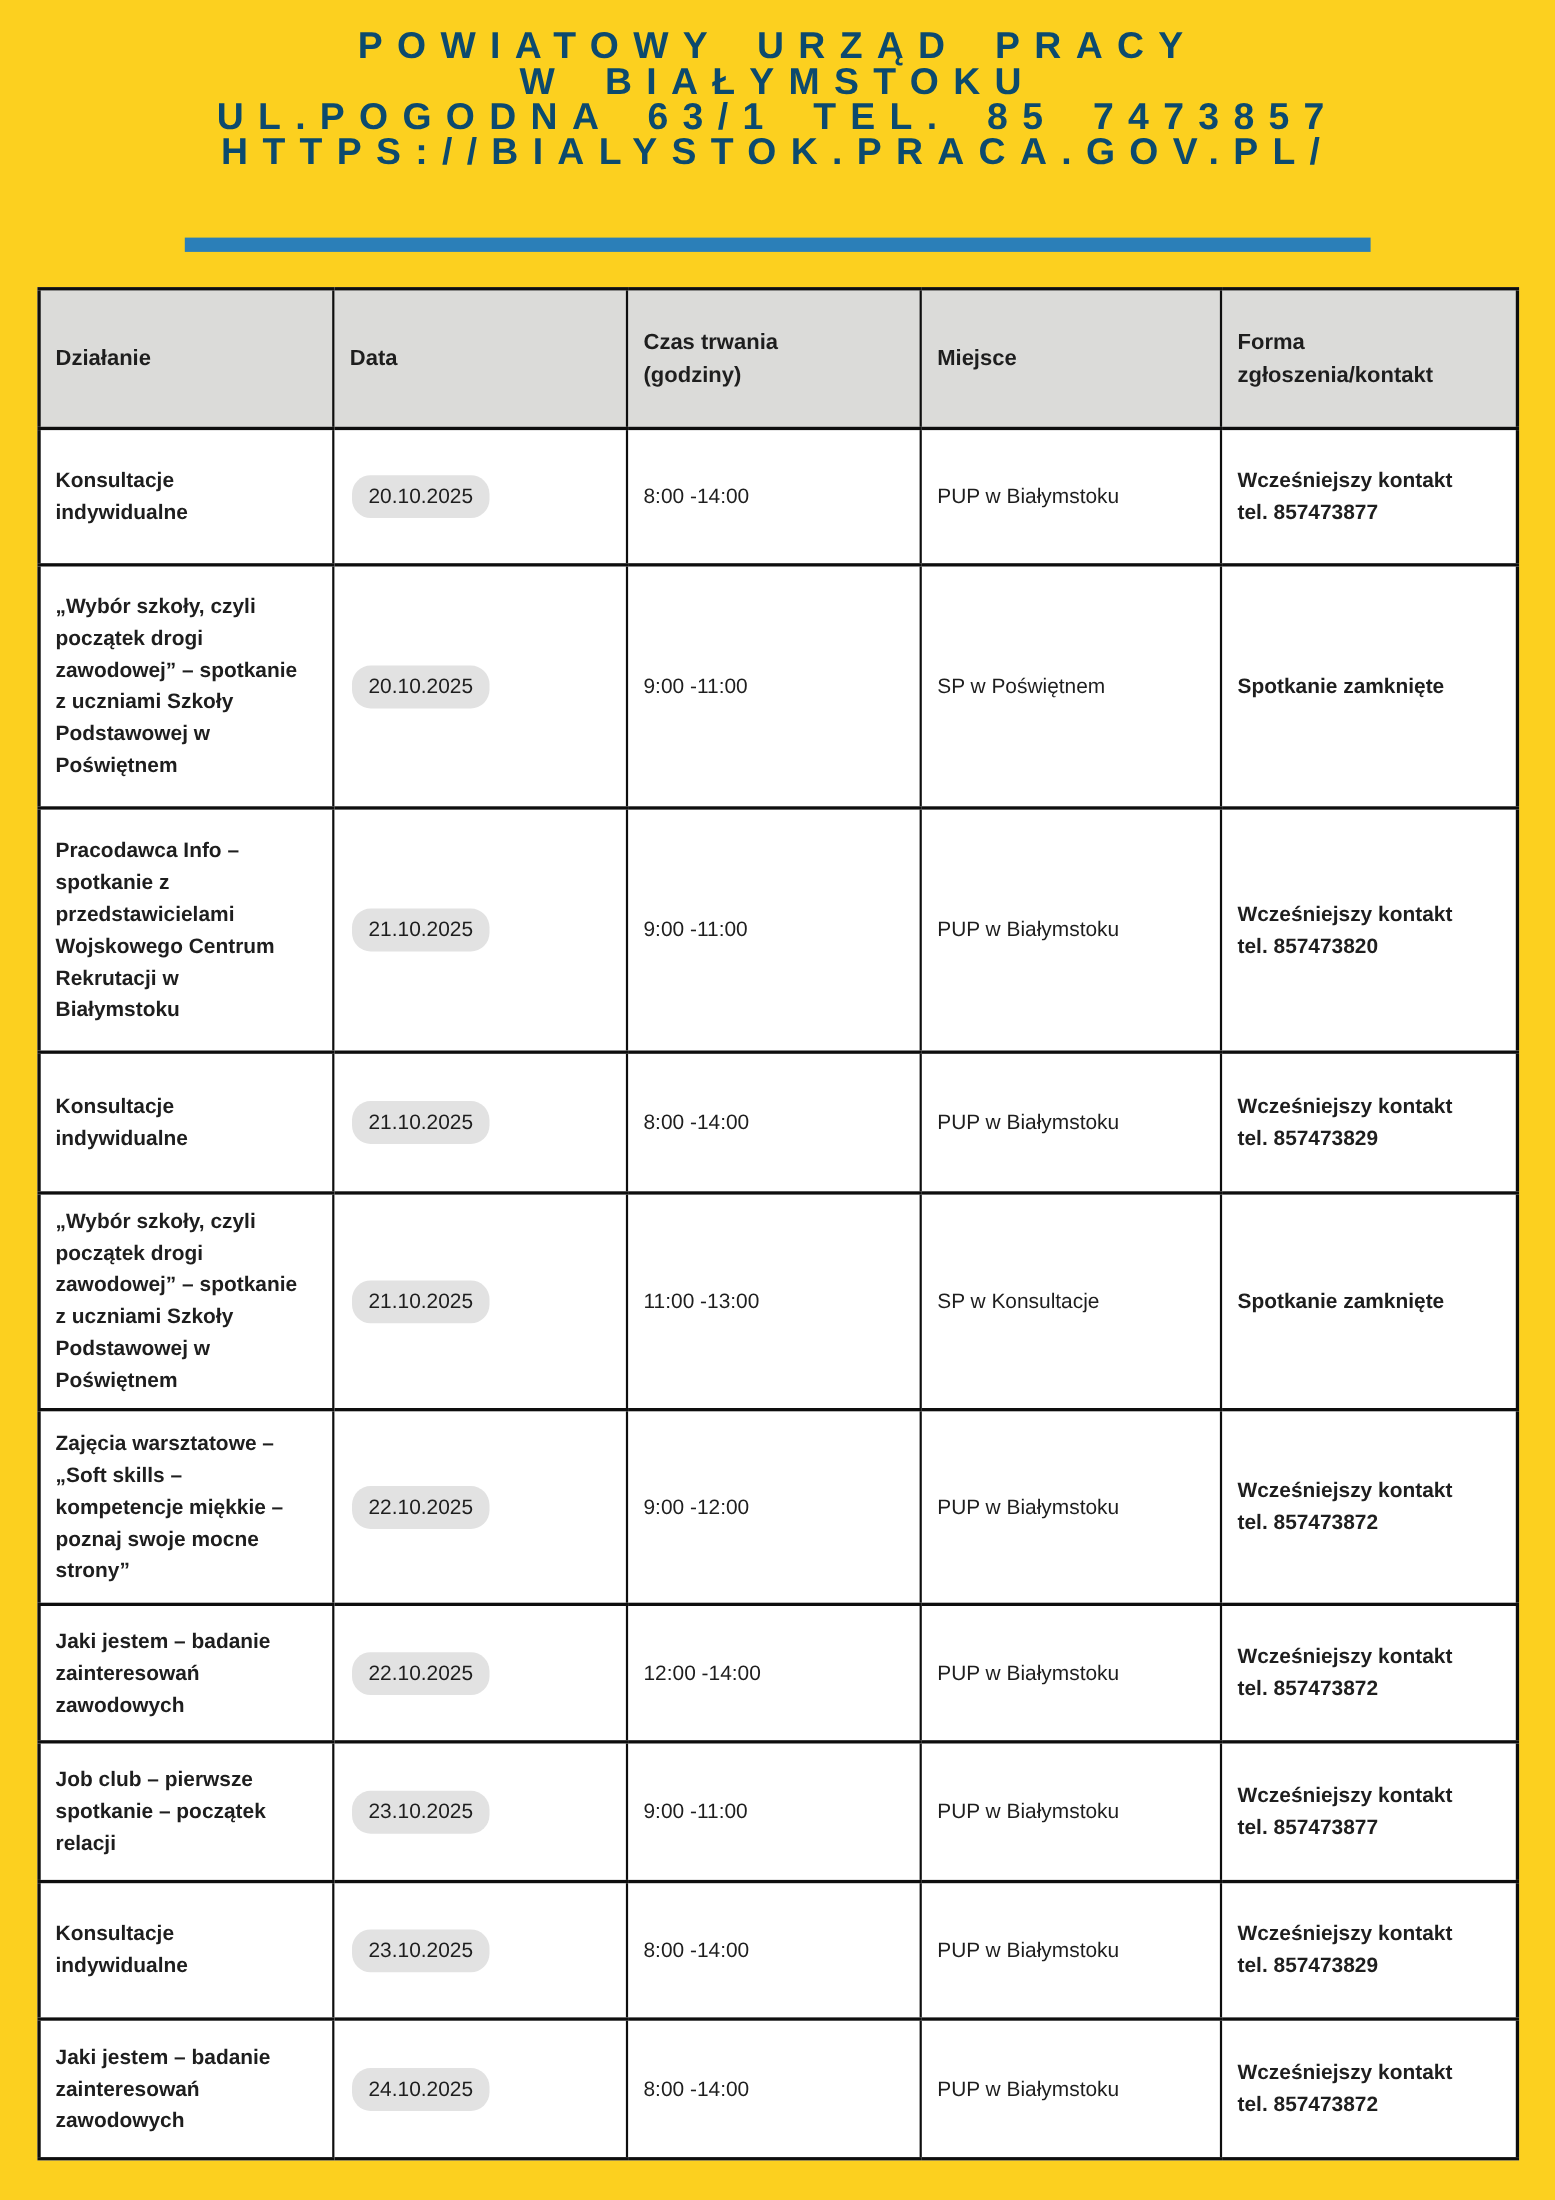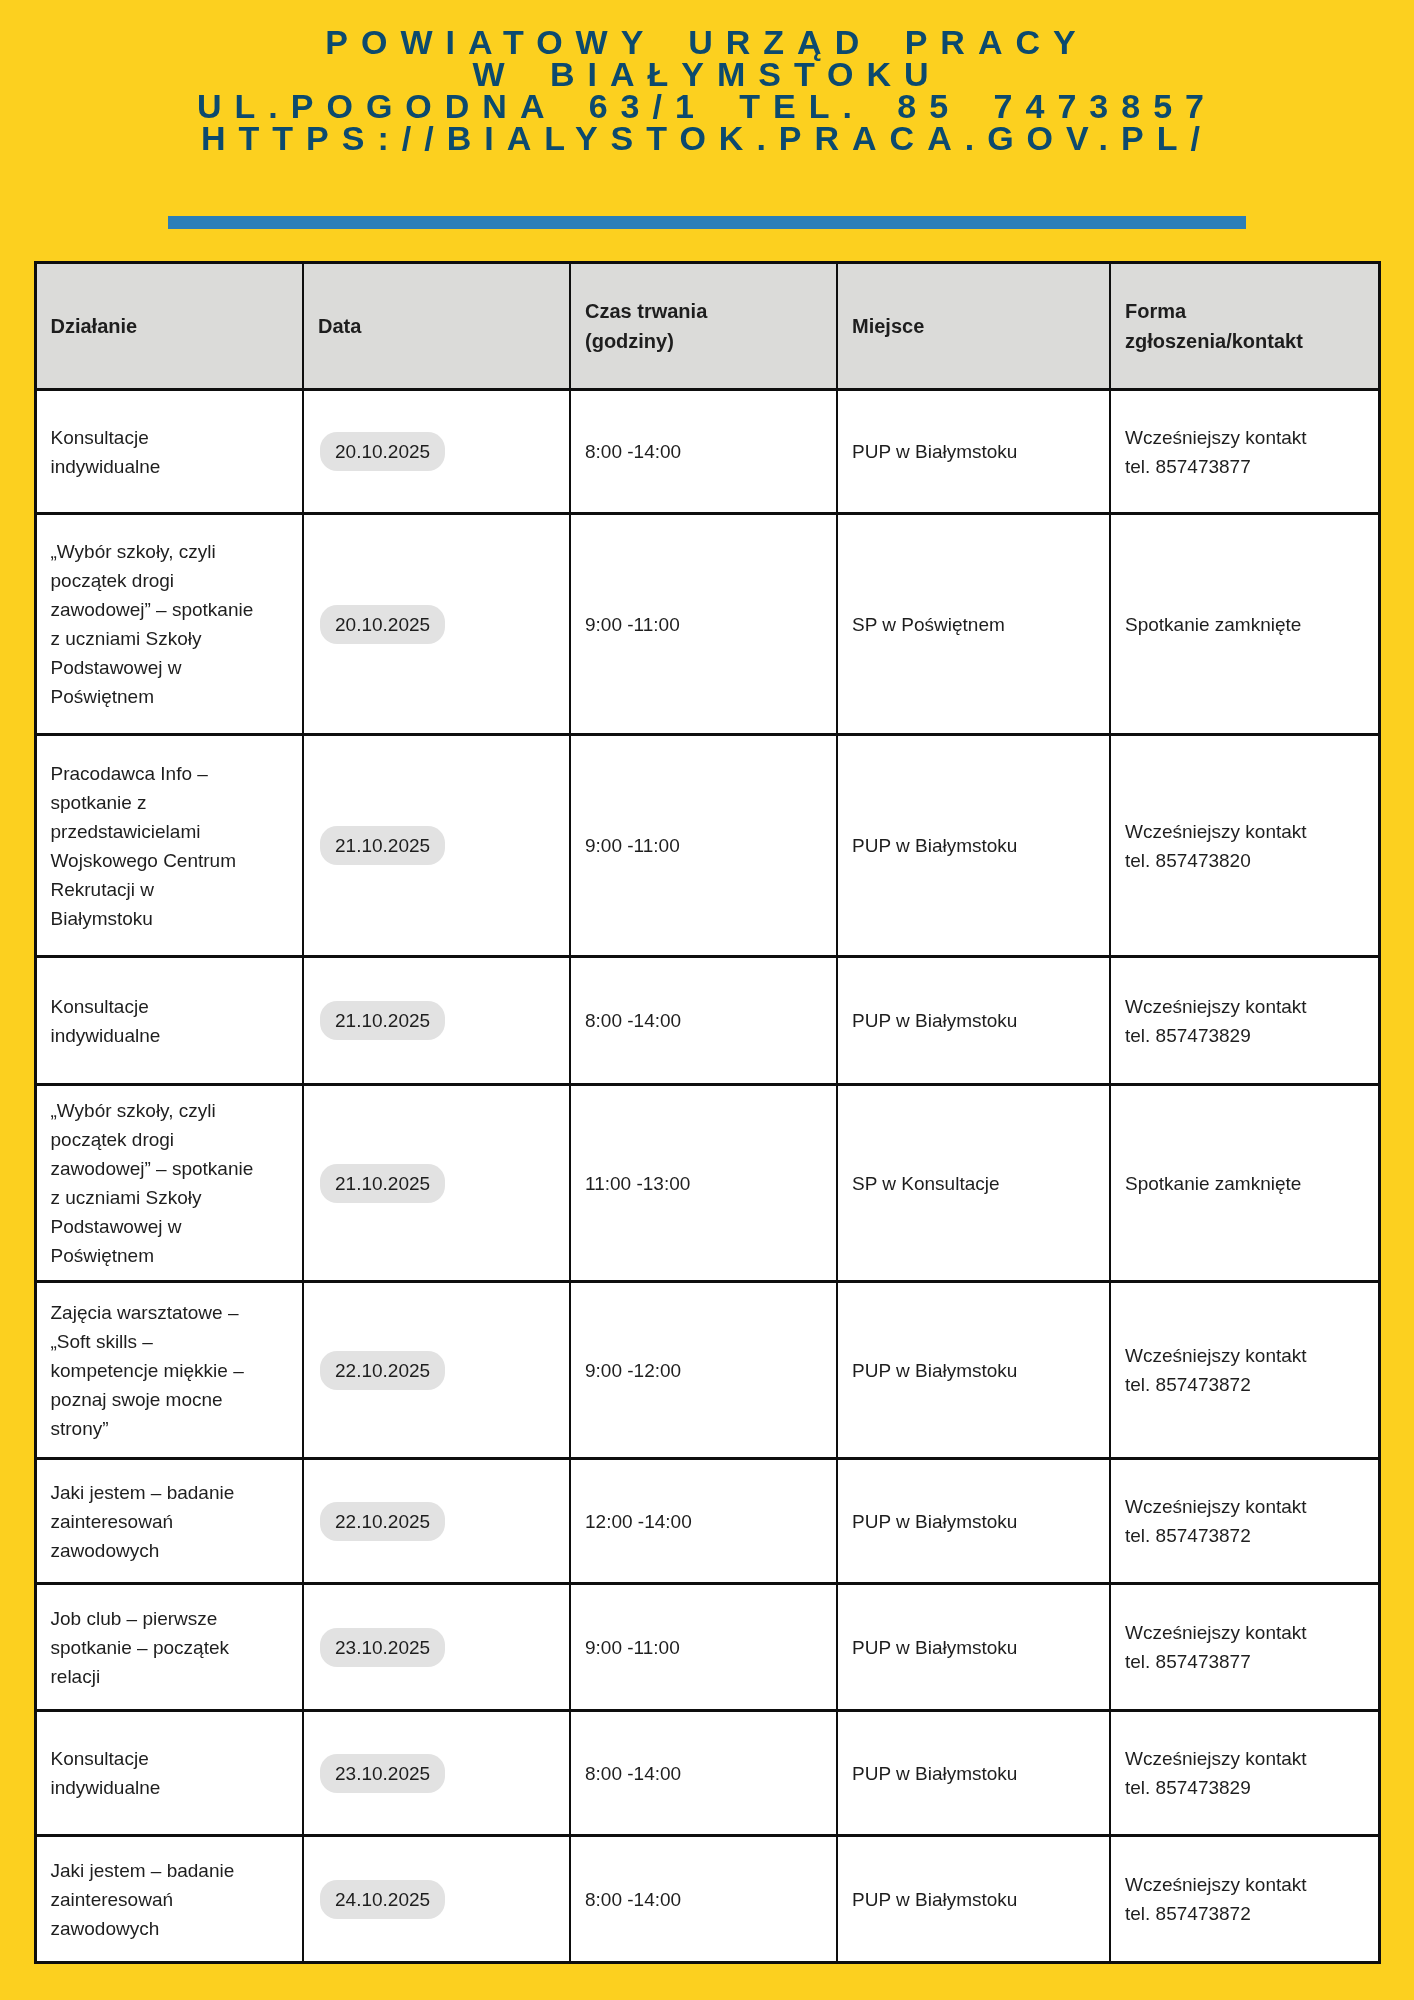--- a/index.html
+++ b/index.html
@@ -60,21 +60,21 @@
     font-size: 20px;
     line-height: 30px;
     font-weight: bold;
     white-space: pre-line;
   }
   .schedule td {
     font-size: 19px;
     line-height: 29px;
     background: #ffffff;
   }
-  .cell-pre { white-space: pre-line; }
+  .cell-pre { white-space: pre-line; font-weight: bold; }
 
   .date-pill {
     display: inline-block;
     background: #E2E2E2;
     border-radius: 17px;
     padding: 10px 15px;
     font-size: 19px;
     line-height: 19px;
     color: #1e1e1e;
   }

